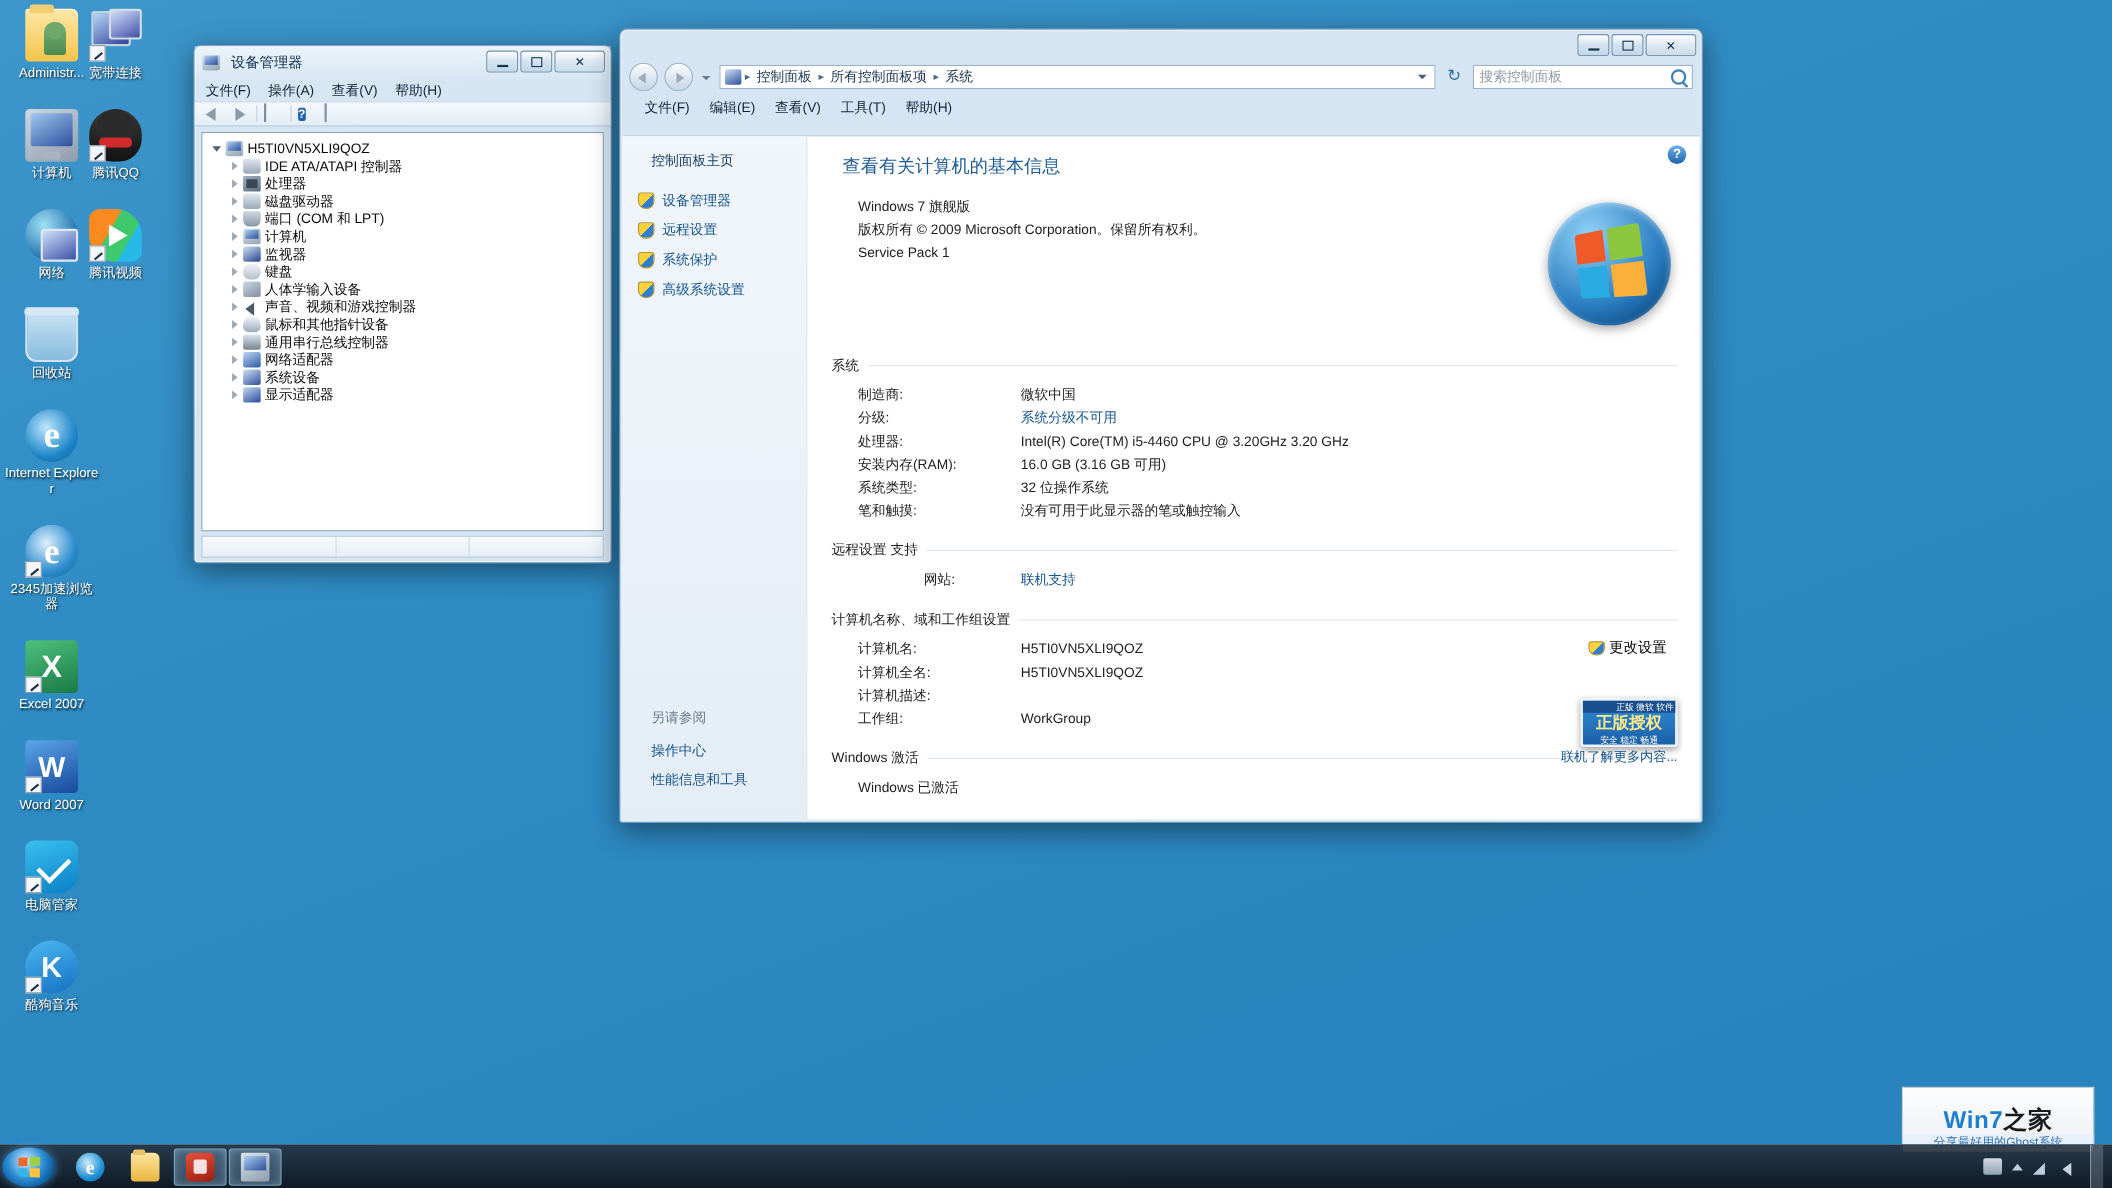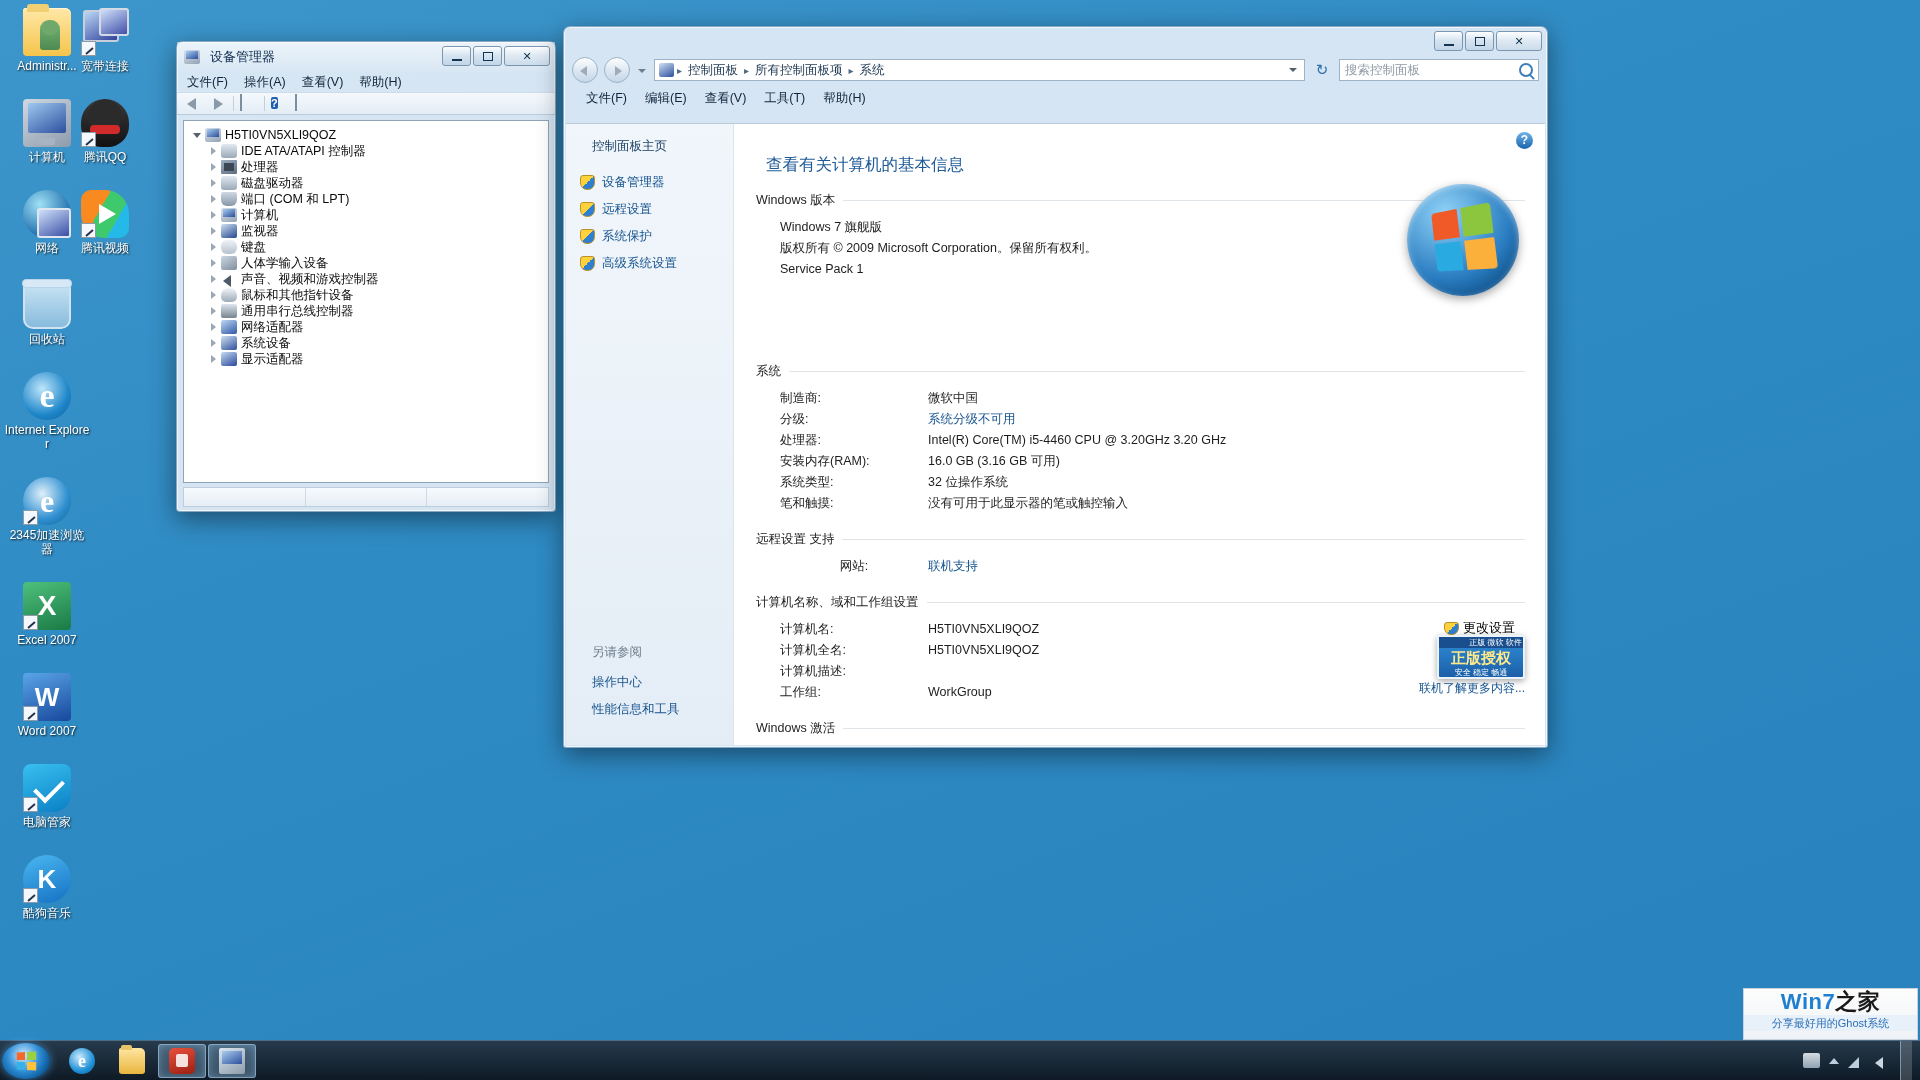--- a/index.html
+++ b/index.html
@@ -201,21 +201,21 @@
   }
   .side-foot{ position:absolute; left:0; right:0; bottom:22px; padding-left:14px; }
   .side-foot-title{ font-size:12.5px; color:#6d7d8c; padding:0 0 8px 12px; }
   .side-foot-link{ font-size:12.5px; color:#16548f; padding:5px 0 5px 12px; }
   .cp-content { flex:1; padding:14px 20px 0 22px; position:relative; overflow:hidden; }
   .help-ico{
     position:absolute; right:12px; top:8px; width:17px;height:17px;border-radius:50%;
     background:linear-gradient(180deg,#6fb4e8,#1b63ad); color:#fff;
     font:700 12px/17px "Liberation Sans",sans-serif; text-align:center;
   }
-  .cp-h1 { font-size:16.5px; color:#1d5a96; font-weight:400; margin:16px 0 16px 10px; }
+  .cp-h1 { font-size:16.5px; color:#1d5a96; font-weight:400; margin:2px 0 16px 10px; }
   .grp-hdr { display:flex; align-items:center; gap:8px; margin:0 0 8px 0; }
   .grp-hdr span { font-size:12.5px; color:#1d1d1d; white-space:nowrap; }
   .grp-hdr i { flex:1; height:1px; background:#dfe4e8; }
   .grp-rows { padding-left:24px; }
   .row { display:flex; font-size:12.5px; color:#1d1d1d; line-height:20px; margin-bottom:1px; }
   .row .k { width:148px; flex:0 0 148px; }
   .row .v { color:#1d1d1d; }
   .row .v.link { color:#16548f; }
   .row.single { display:block; }
   .win-logo {
@@ -288,23 +288,23 @@
   .t-kb{background:linear-gradient(180deg,#e9eef4,#9fb0c0);border-radius:2px;}
   .t-up{width:0;height:0;border-left:5px solid transparent;border-right:5px solid transparent;border-bottom:6px solid #cfe0ef;}
   .t-net{background:transparent;}
   .t-net:after{content:"";position:absolute;left:0;bottom:0;width:0;height:0;border-bottom:11px solid #cfe0ef;border-left:11px solid transparent;}
   .t-spk{background:transparent;}
   .t-spk:before{content:"";position:absolute;left:1px;top:4px;width:0;height:0;border-top:6px solid transparent;border-bottom:6px solid transparent;border-right:8px solid #dde8f2;}
   .show-desktop{ width:12px;height:40px;background:rgba(255,255,255,.18);border-left:1px solid rgba(190,220,245,.5); }
 
   
   #watermark {
-    position:absolute; right:2px; bottom:40px; width:175px; height:52px;
+    position:absolute; right:16px; bottom:40px; width:175px; height:52px;
     background:linear-gradient(180deg,#fdfdfd,#eef2f6);
-    border:1px solid #c8d3de; text-align:center; padding-top:0;
+    border:1px solid #c8d3de; text-align:center; padding-top:16px;
   }
   #watermark .w1{ font-size:22px; font-weight:700; color:#1a1a1a; line-height:26px; letter-spacing:.5px; }
   #watermark .w1 em{ font-style:normal; color:#1f7fd0; }
   #watermark .w2{ font-size:11px; color:#2b6fb5; line-height:16px; background:#e8f1fa; }
 </style>
 </head>
 <body>
 
 <div id="desktop">
 
@@ -569,24 +569,20 @@
           <div class="side-foot-link">操作中心</div>
           <div class="side-foot-link">性能信息和工具</div>
         </div>
       </div>
 
       <div class="cp-content">
         <div class="help-ico">?</div>
 
         <div class="cp-h1">查看有关计算机的基本信息</div>
 
-        <div class="grp-hdr">
-          <span>Windows 版本</span>
-          <i></i>
-        </div>
         <div class="grp-rows" style="margin-bottom:84px;">
           <div class="row single">Windows 7 旗舰版</div>
           <div class="row single">版权所有 © 2009 Microsoft Corporation。保留所有权利。</div>
           <div class="row single">Service Pack 1</div>
         </div>
 
         <div class="grp-hdr">
           <span>系统</span>
           <i></i>
         </div>

